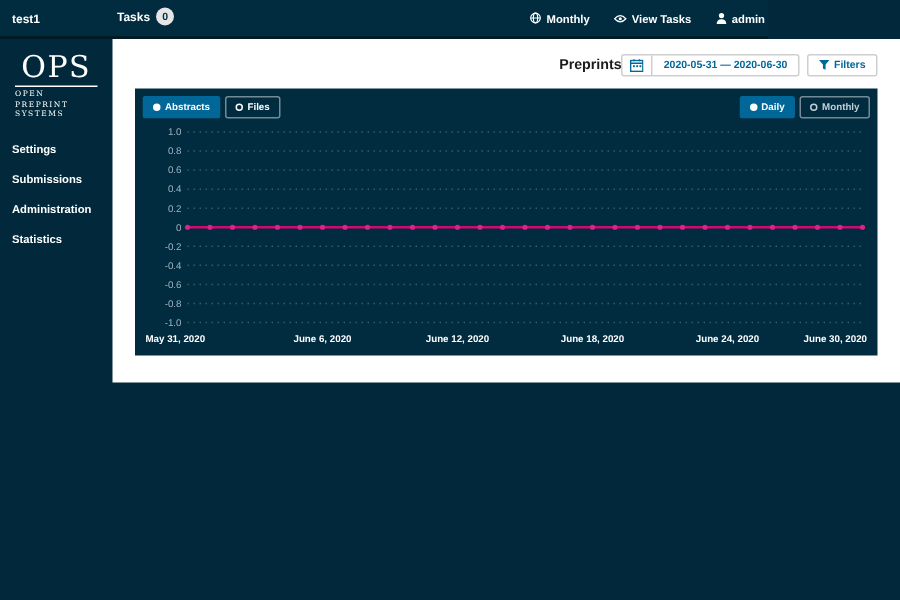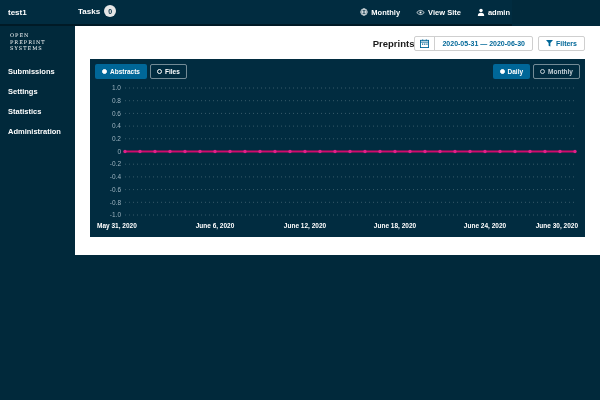--- a/index.html
+++ b/index.html
@@ -69,41 +69,42 @@
         <line x1="1" y1="5" x2="9" y2="5" stroke="#fff" stroke-width="1"></line>
         <ellipse cx="5" cy="5" rx="1.8" ry="4" fill="none" stroke="#fff" stroke-width="1"></ellipse>
       </svg>
       <span>Monthly</span>
     </span>
     <span class="topbar-link">
       <svg width="9" height="7" viewBox="0 0 12 8">
         <path d="M1 4 Q6 -1.5 11 4 Q6 9.5 1 4 Z" fill="none" stroke="#fff" stroke-width="1"></path>
         <circle cx="6" cy="4" r="1.4" fill="#fff"></circle>
       </svg>
-      <span>View Site</span>
+      <span>View Tasks</span>
     </span>
     <span class="topbar-link">
       <svg width="8" height="8" viewBox="0 0 10 10">
         <circle cx="5" cy="3" r="2.2" fill="#fff"></circle>
         <path d="M1 10 Q1 6 5 6 Q9 6 9 10 Z" fill="#fff"></path>
       </svg>
       <span>admin</span>
     </span>
   </div>
 </header>
 
 <aside class="sidebar">
   <div class="logo">
+    <div class="logo-acronym">OPS</div>
     <div class="logo-sub">OPEN PREPRINT SYSTEMS</div>
   </div>
   <nav class="sidenav">
+    <div class="sidenav-item">Settings</div>
     <div class="sidenav-item">Submissions</div>
-    <div class="sidenav-item">Settings</div>
+    <div class="sidenav-item">Administration</div>
     <div class="sidenav-item">Statistics</div>
-    <div class="sidenav-item">Administration</div>
   </nav>
 </aside>
 
 <main class="main-panel">
   <div class="panel-header">
     <h1 class="page-title">Preprints</h1>
     <div class="header-controls">
       <div class="btn-group">
         <span class="icon-cell">
           <svg width="9" height="9" viewBox="0 0 10 10">

